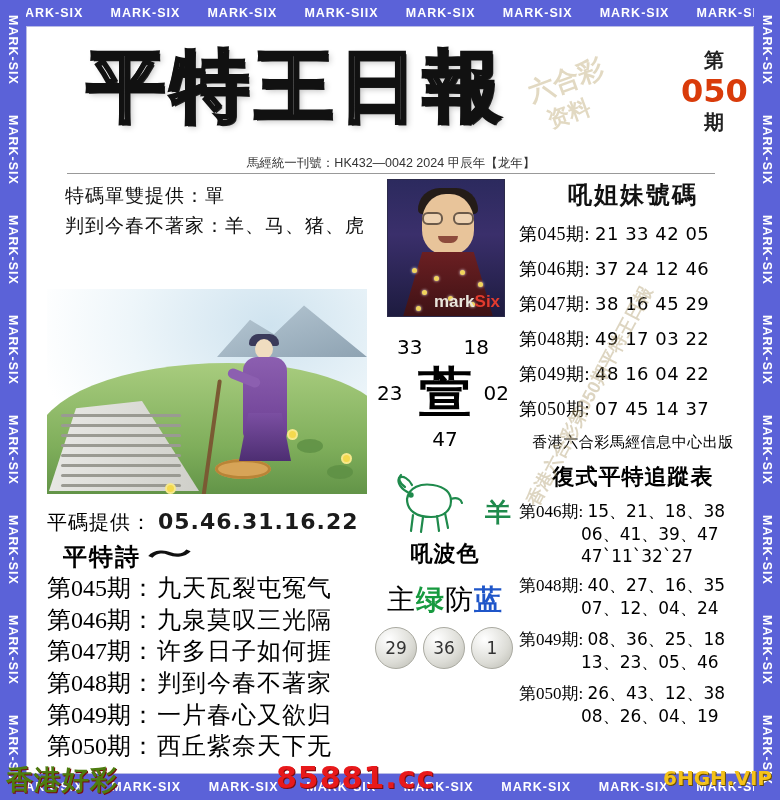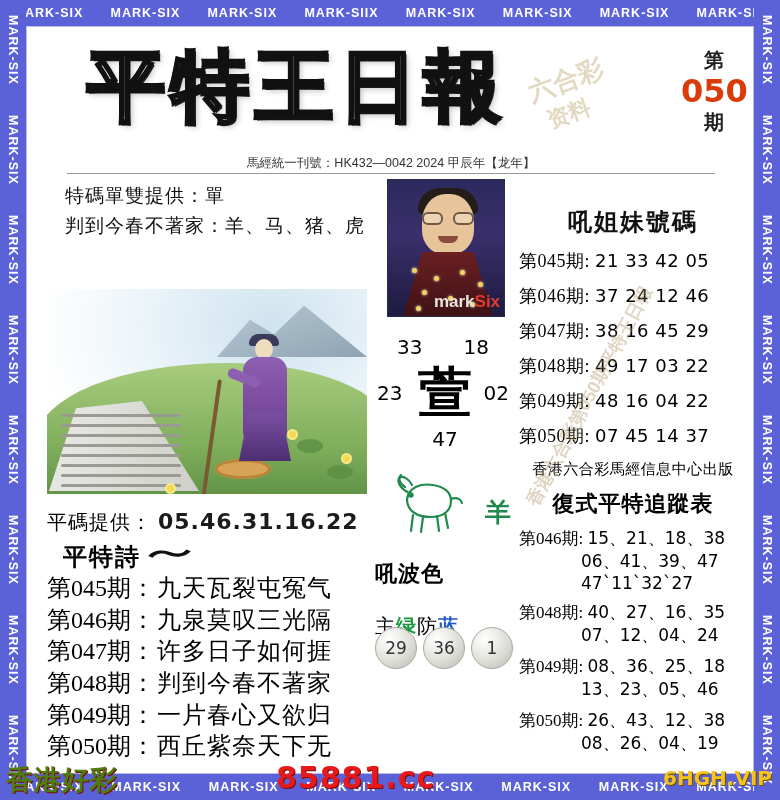--- a/index.html
+++ b/index.html
@@ -239,44 +239,43 @@
     position:absolute; left:0; top:22px; width:140px; text-align:center;
     font-size:54px; font-weight:bold; letter-spacing:0;
   }
   .draw-box .bm { position:absolute; left:0; top:92px; width:140px; text-align:center; font-size:20px; font-family:"DejaVu Sans",sans-serif; }
 
   .zodiac { position:absolute; left:4px; top:290px; width:136px; height:74px; }
   .goat-svg { position:absolute; left:8px; top:0; }
   .zodiac .label {
     position:absolute; right:4px; top:26px; font-size:26px; color:#1f8a4c; font-weight:bold;
   }
-  .bose { position:absolute; left:0; top:380px; width:140px; }
+  .bose { position:absolute; left:0; top:360px; width:140px; text-align:center; }
   .bose .h { font-size:22px; font-weight:bold; letter-spacing:1px; }
-  .bose .r { font-size:20px; margin-top:24px; letter-spacing:1px; }
+  .bose .r { font-size:28px; margin-top:12px; letter-spacing:1px; }
   .bose .g { color:#179a3f; font-weight:bold; }
   .bose .b { color:#1f56c9; font-weight:bold; }
 
   .balls { position:absolute; left:-4px; top:448px; width:150px; height:46px; }
   .ball {
     position:absolute; width:42px; height:42px; border-radius:50%;
     background:radial-gradient(circle at 32% 28%, #ffffff, #dcdcd6 60%, #b9b9b0 100%);
     border:1px solid #a9a9a0;
     display:flex; align-items:center; justify-content:center;
     font-family:"DejaVu Sans", sans-serif; font-size:17px; color:#333;
   }
   .ball:nth-child(1){ left:4px; top:0; }
   .ball:nth-child(2){ left:52px; top:0; }
   .ball:nth-child(3){ left:100px; top:0; }
 
   
   .right-col { position:absolute; left:492px; top:152px; width:228px; }
   .rhead {
     text-align:center; font-size:24px; font-weight:bold; letter-spacing:2px;
     color:#111;
-    margin-top:27px;
   }
   .rrow {
     font-family:"Liberation Serif", serif;
     font-size:18px; margin-top:11px; letter-spacing:.5px; white-space:nowrap;
   }
   .rrow .n { font-family:"DejaVu Sans", sans-serif; }
   .rfoot { text-align:center; font-size:15px; margin-top:12px; letter-spacing:.5px; }
   .rhead2 {
     text-align:center; font-size:22px; font-weight:bold; letter-spacing:1px;
     margin-top:10px;

